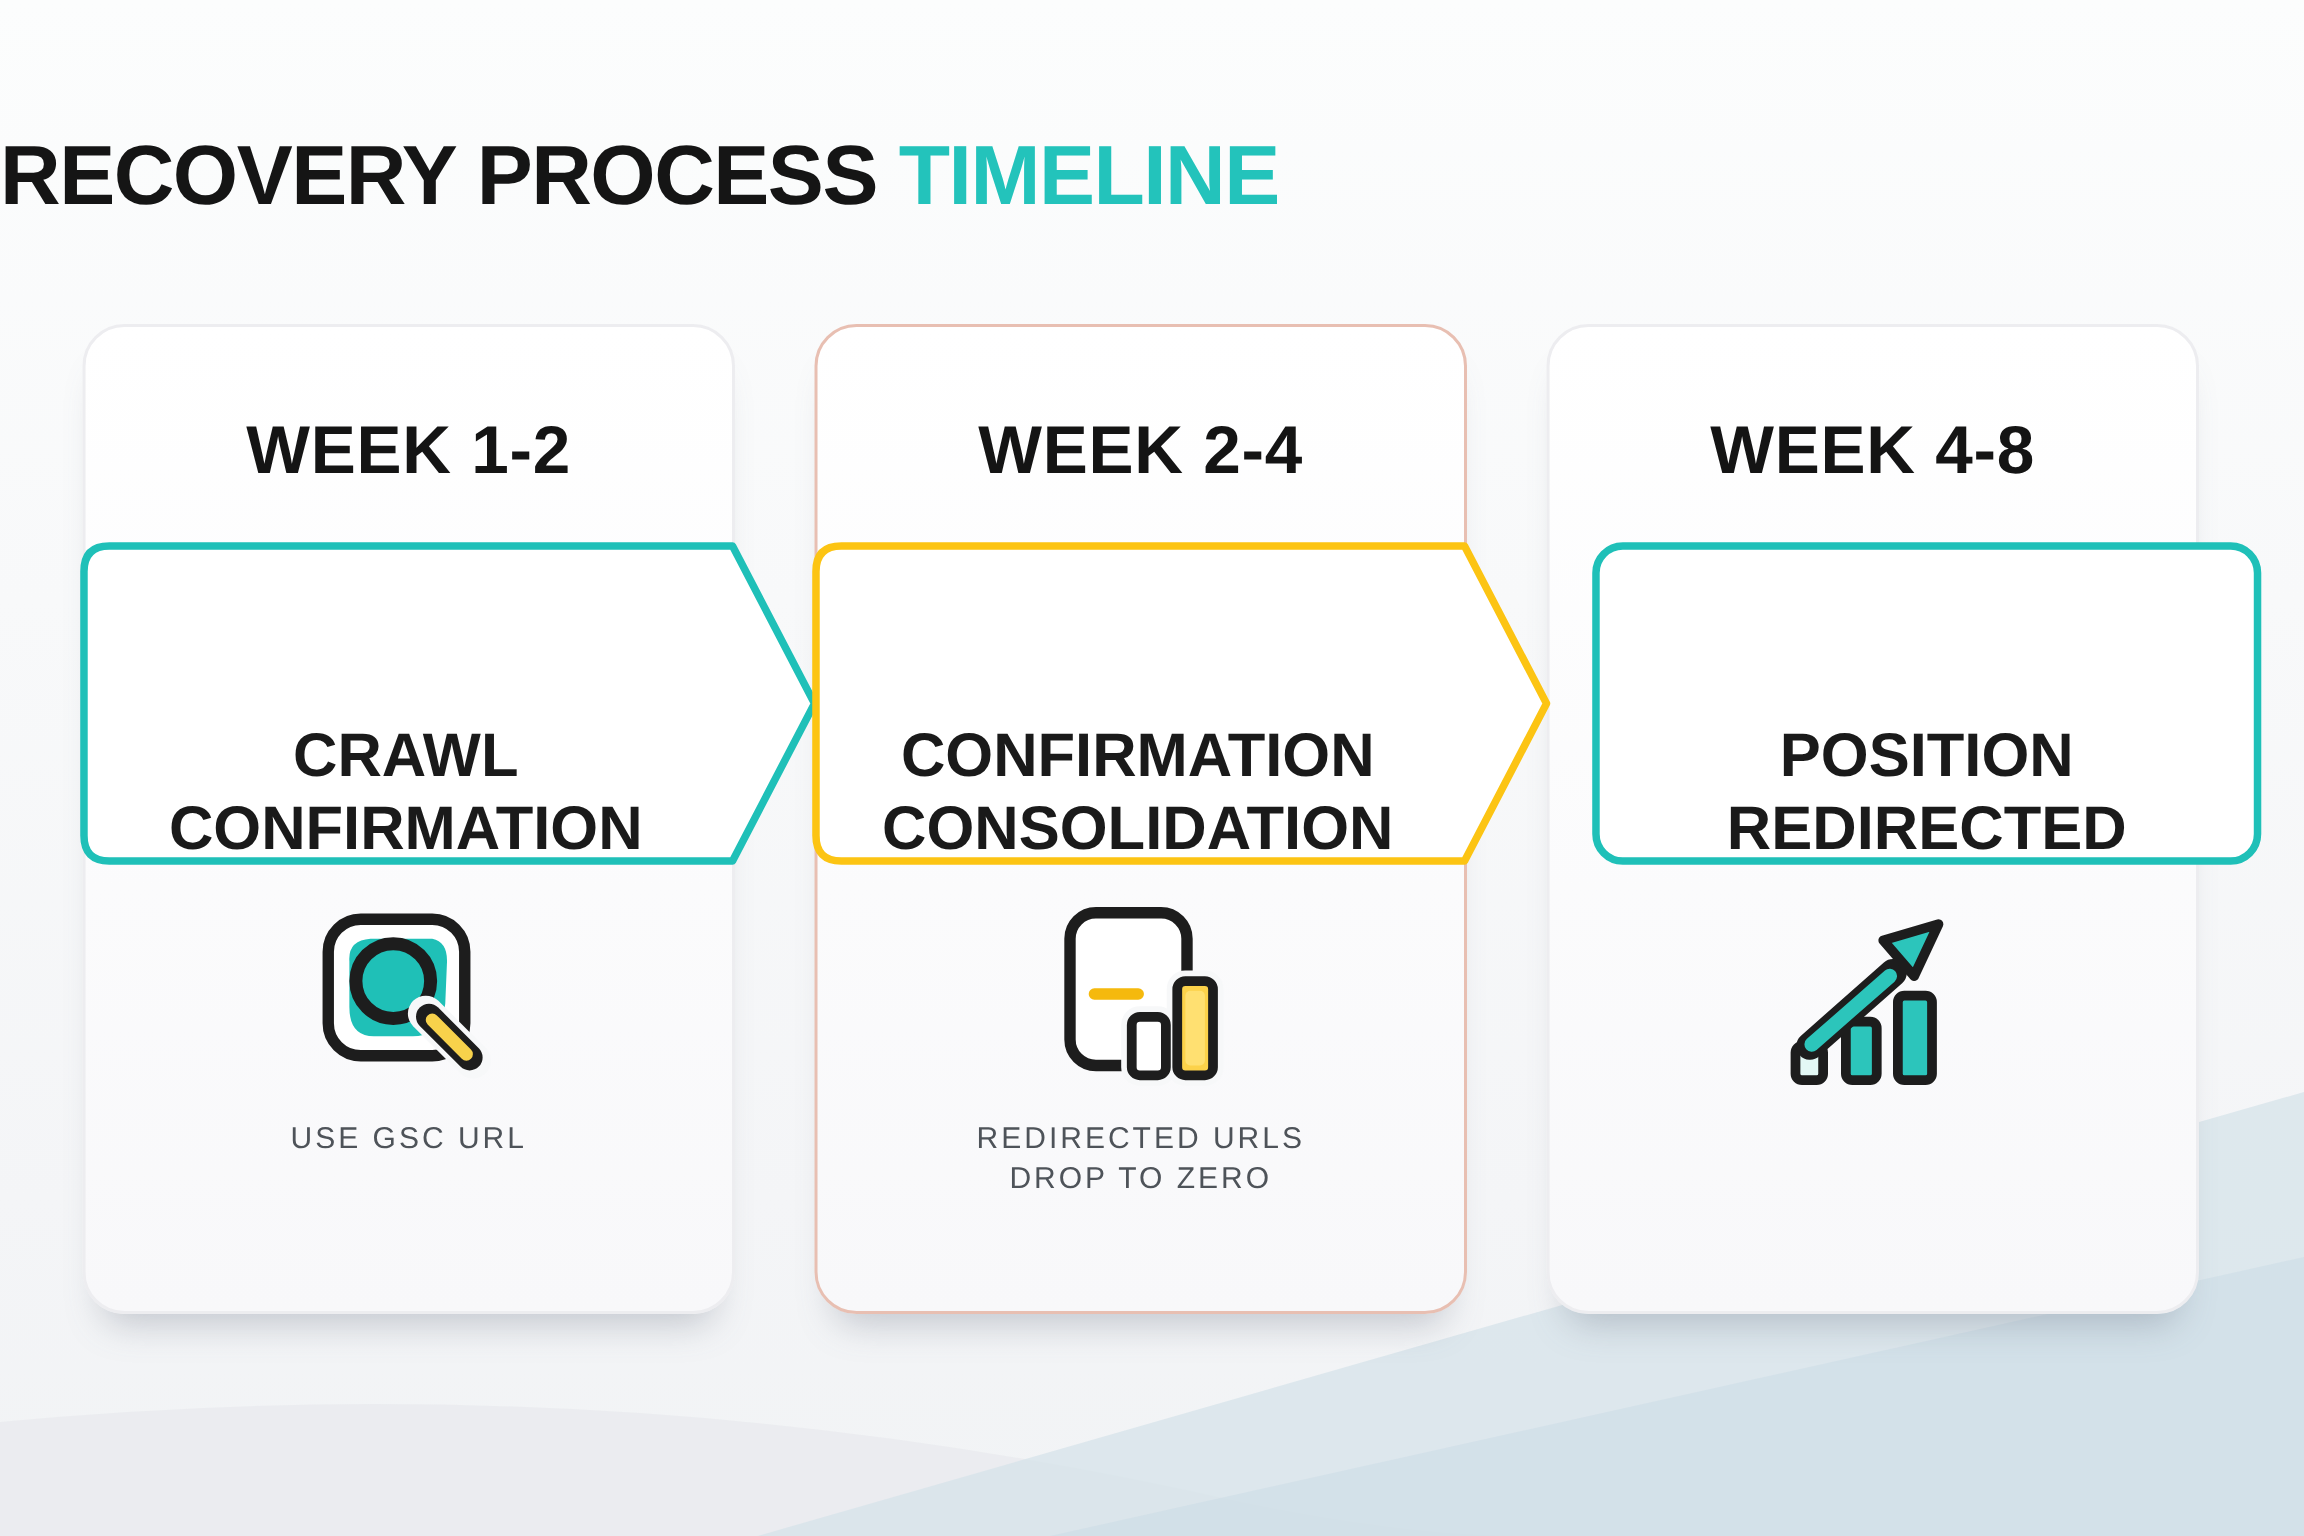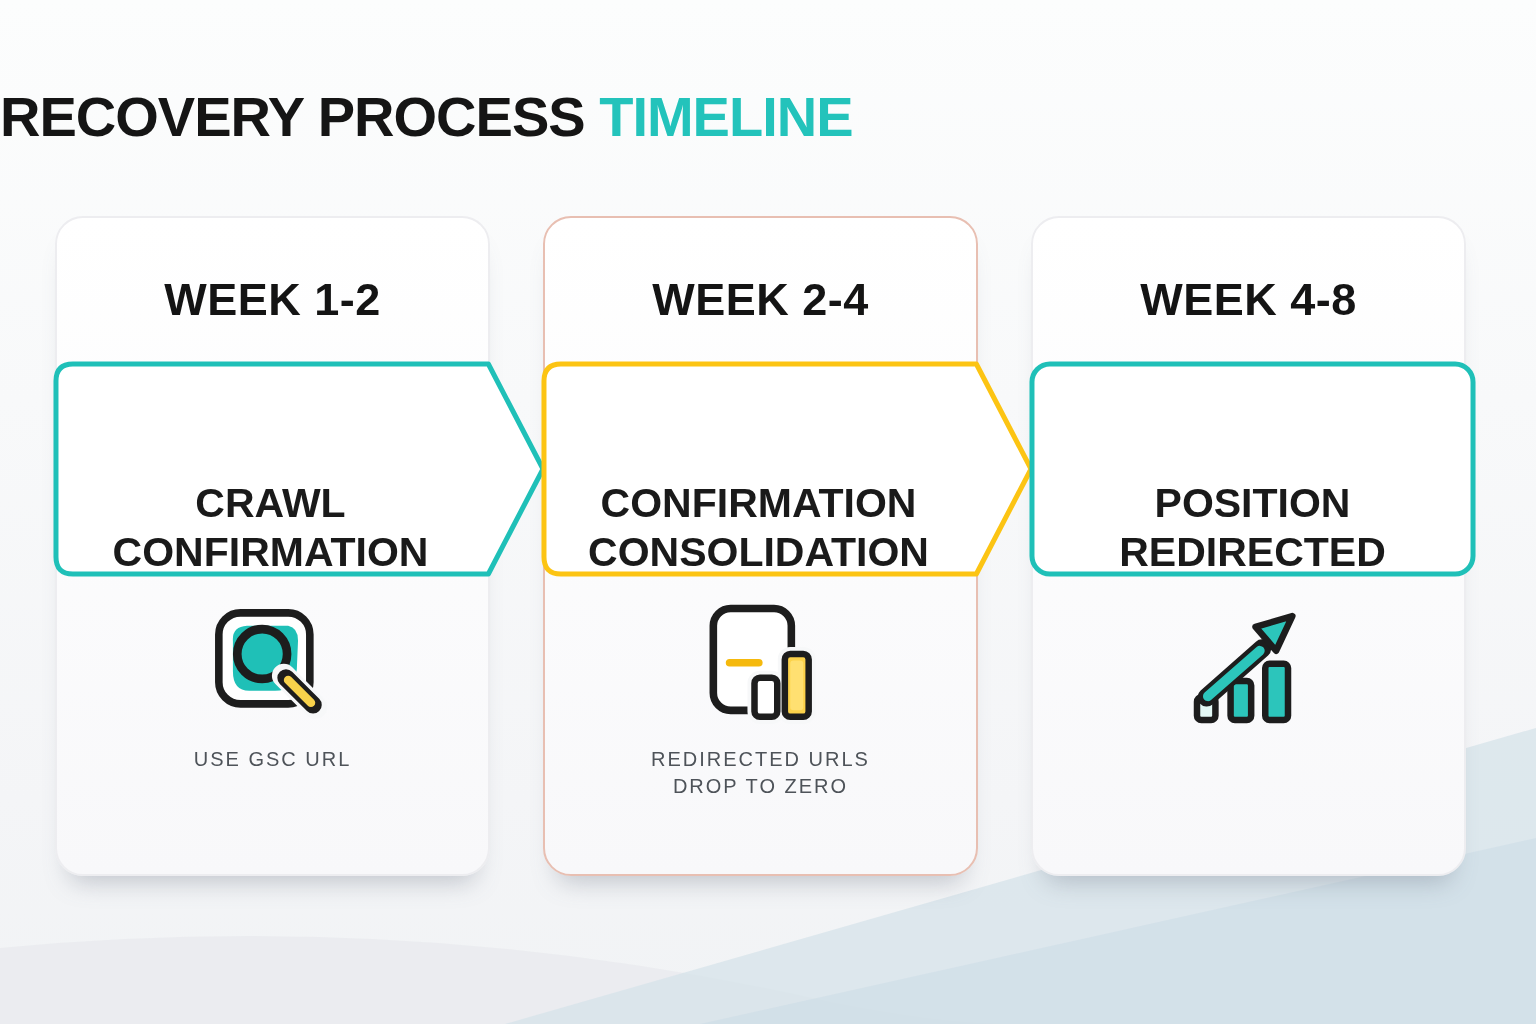--- a/index.html
+++ b/index.html
@@ -30,21 +30,21 @@
   }
   .card--pink { border-color:#e8bfb2; }
 
   .week {
     position:absolute; top:56px; left:0; width:100%;
     text-align:center; font-size:45px; font-weight:800; letter-spacing:0.5px; color:#141414;
   }
 
   .banner { position:absolute; top:143px; left:-4px; height:216px; z-index:5; }
   .banner--arrow { width:calc(100% + 62px); }
-  .banner--rect  { width:calc(100% + 16px); }
+  .banner--rect  { width:calc(100% + 16px);margin-left:32px; }
   .banner svg { position:absolute; left:0; top:0; width:100%; height:100%; display:block; }
   .banner .banner-text {
     position:absolute; top:0; bottom:0; left:0; display:flex; flex-direction:column;
     justify-content:flex-end; text-align:center;
     font-size:41px; font-weight:800; line-height:1.2; letter-spacing:0px; color:#1a1a1a;
   }
   .banner--arrow .banner-text { width:calc(100% - 58px); }
   .banner--rect  .banner-text { width:100%; }
 
   .icon-wrap { position:absolute; top:384px; left:50%; transform:translateX(-50%); width:130px; height:130px; }

